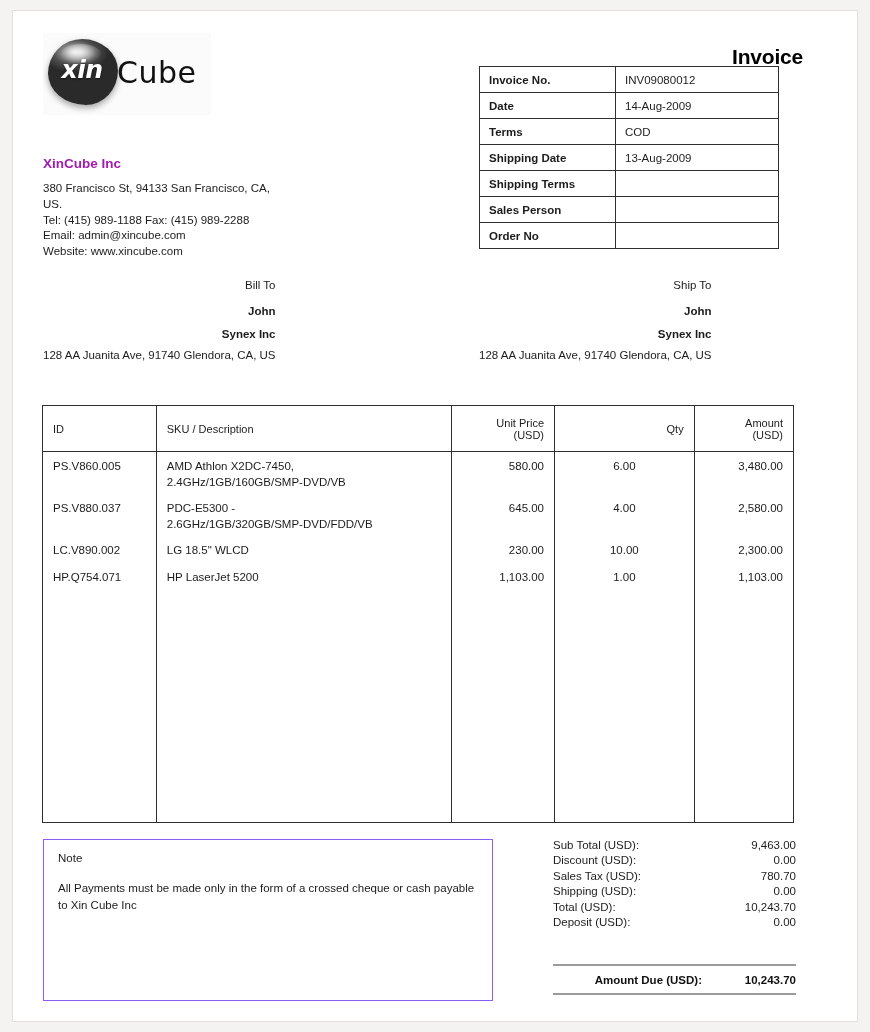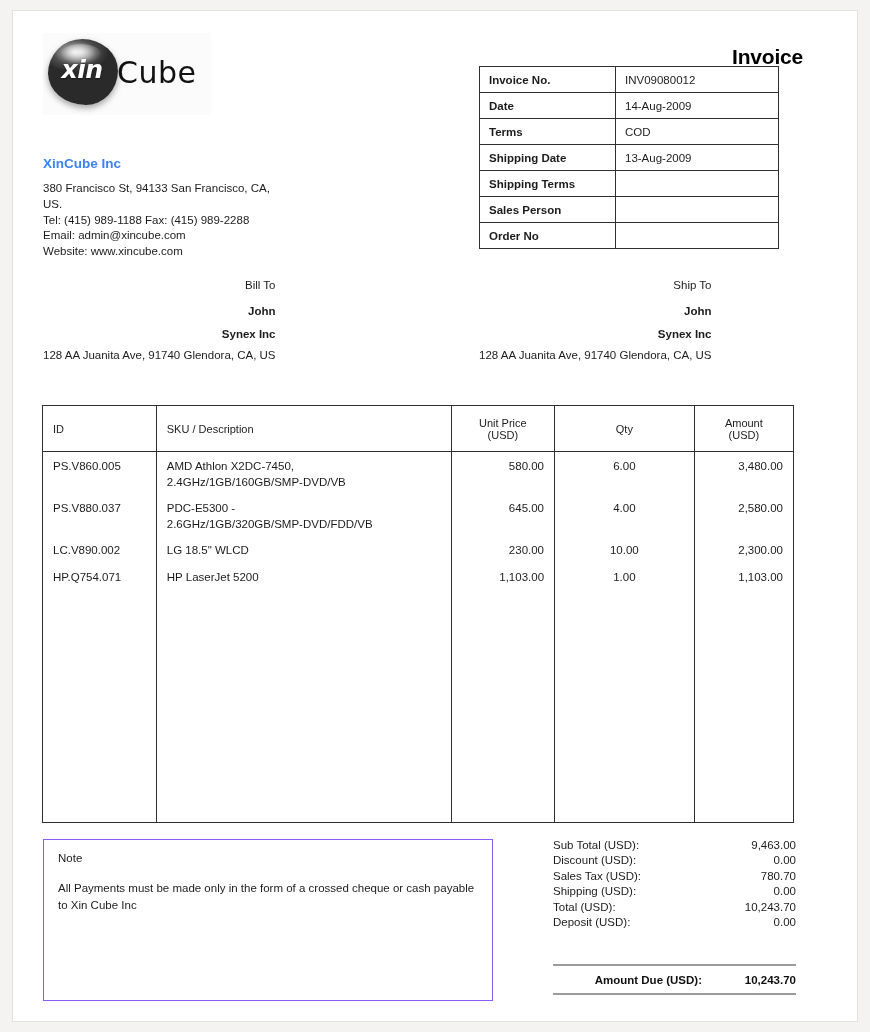--- a/index.html
+++ b/index.html
@@ -79,21 +79,21 @@
     color: #111111;
     letter-spacing: 0.5px;
   }
 
   .company-name {
     position: absolute;
     left: 30px;
     top: 145px;
     font-size: 13.5px;
     font-weight: bold;
-    color: #3b82f6;
+    color: #a21caf;
   }
   .company-address {
     position: absolute;
     left: 30px;
     top: 170px;
     width: 275px;
     font-size: 11.5px;
     line-height: 15.8px;
     color: #1c1c1c;
   }
@@ -151,21 +151,21 @@
   .items th {
     border: 1px solid #2f2f2f;
     height: 45px;
     font-size: 11px;
     font-weight: normal;
     color: #1c1c1c;
     padding: 0 10px;
     vertical-align: middle;
   }
   .items th.left { text-align: left; }
-  .items th.ctr  { text-align: center; }
+  .items th.ctr  { text-align: right; }
   .items td {
     border-left: 1px solid #2f2f2f;
     border-right: 1px solid #2f2f2f;
     font-size: 11.5px;
     color: #1c1c1c;
     padding: 7px 10px 4px 10px;
     vertical-align: top;
     line-height: 15.5px;
   }
   .items td.num  { text-align: right; }

